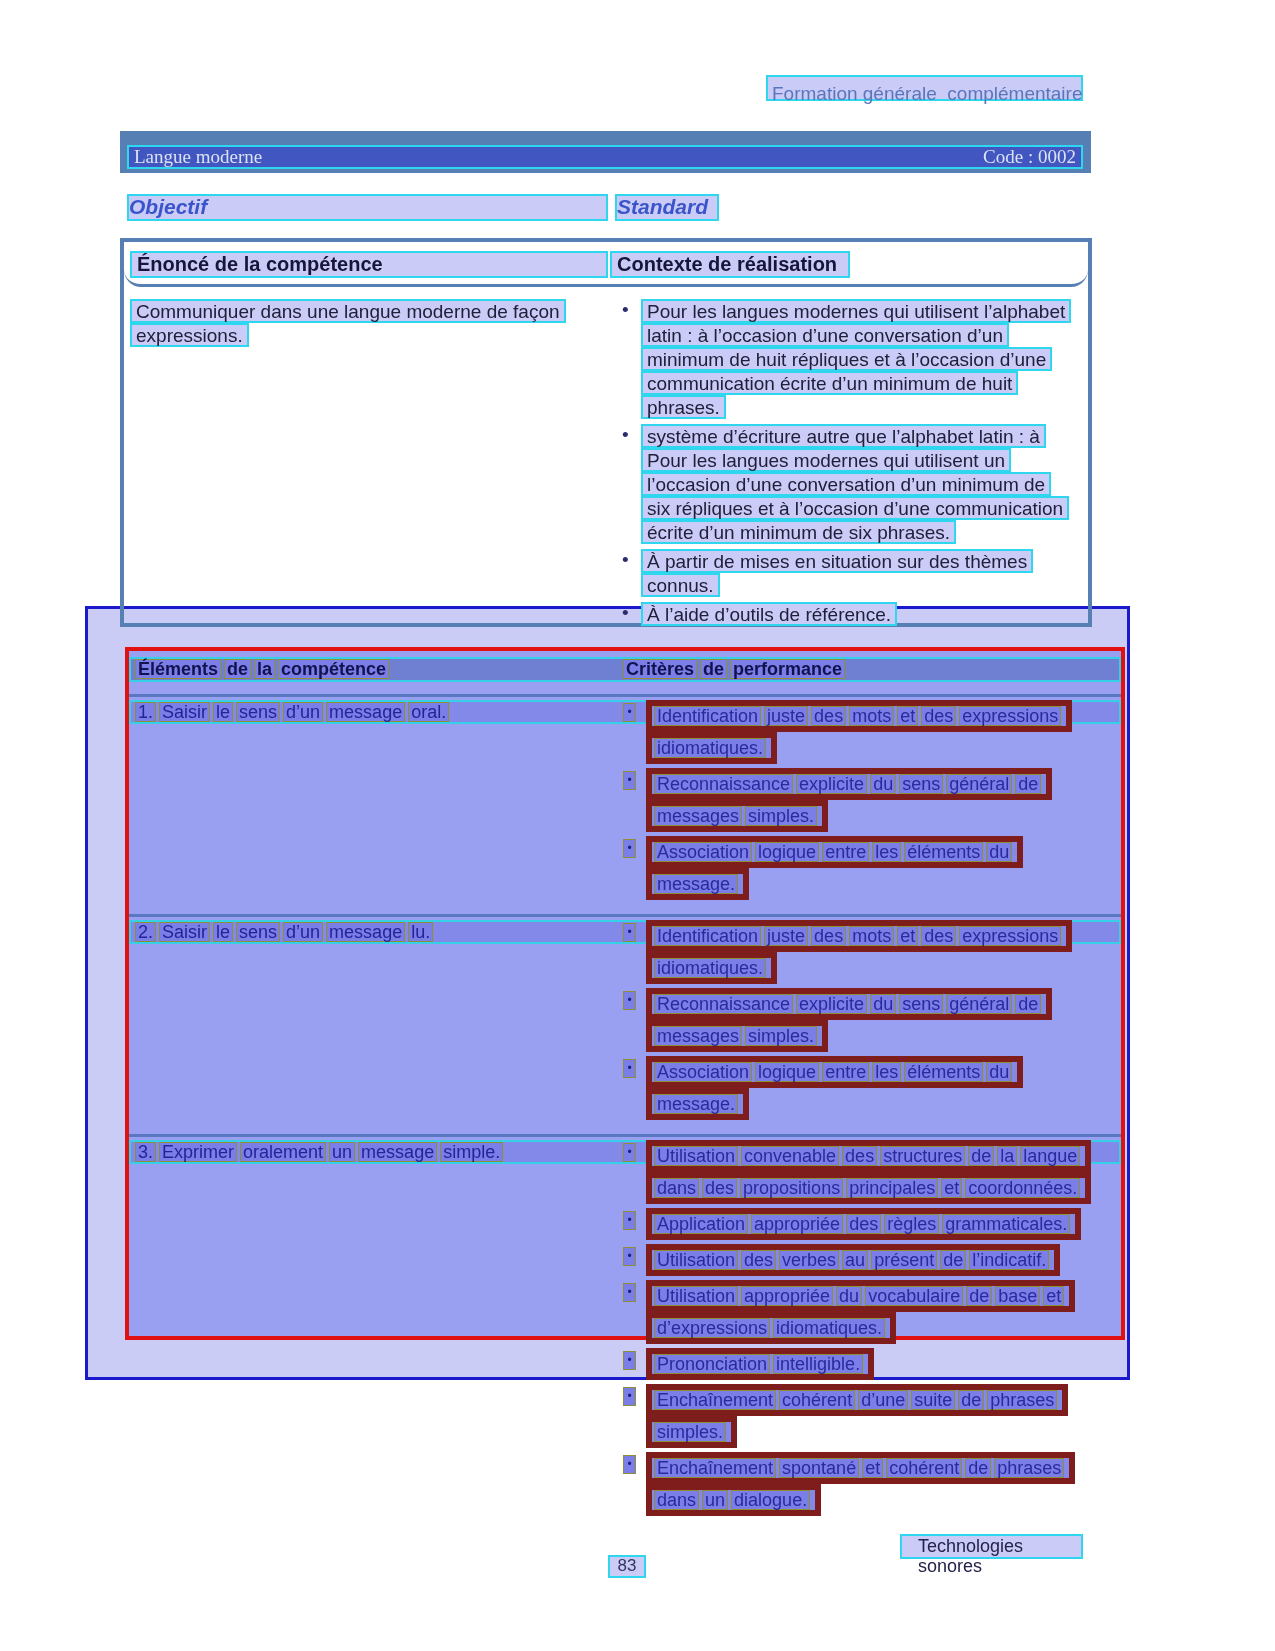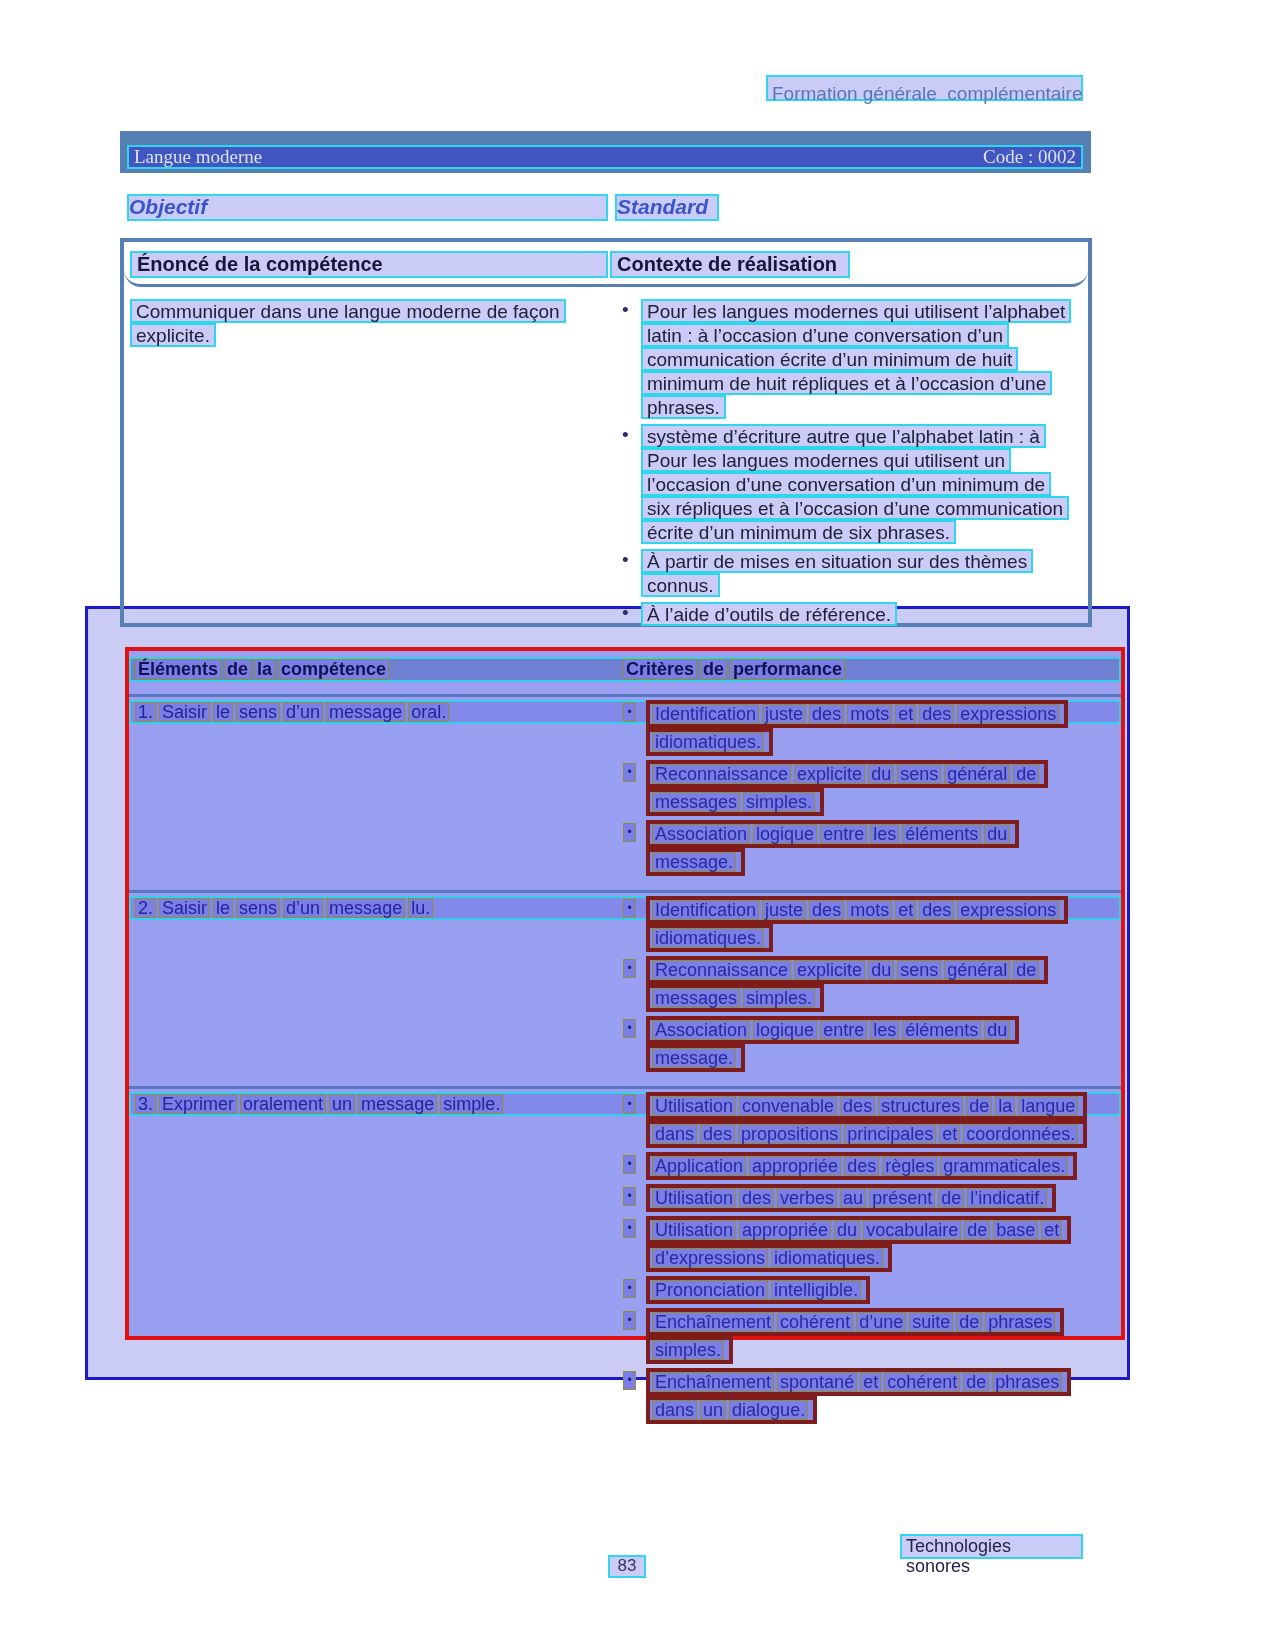--- a/index.html
+++ b/index.html
@@ -71,24 +71,24 @@
   .hdr .w { font-weight:bold; color:#121250; }
   .elem .w { color:#24249a; }
   .t2-div { position:relative; height:3px; background:#5a78c2; }
   .t2-row { position:relative; padding:3px 0 10px; }
   .t2-row .row-band { top:3px; height:24px; }
   .li2 { display:flex; margin-bottom:4px; }
   .bbox {
     flex:0 0 13px; width:13px; height:19px; background:#7b7ee6; border:1px solid #8d8e35;
     margin:3px 10px 0 0; color:#1f1f80; font-size:12px; line-height:16px; text-align:center;
   }
-  .ln2 { width:max-content; background:#8289e9; border:4px solid #7f1d1d; padding:0 2px; white-space:nowrap; }
-
-  
-  .tech { position:absolute; left:900px; top:1534px; width:183px; height:25px; font-size:18px; line-height:20px; color:#23234a; padding:0 4px; }
+  .ln2 { width:max-content; background:#8289e9; border:6px solid #7f1d1d; padding:0 2px; white-space:nowrap; }
+
+  
+  .tech { position:absolute; left:900px; top:1534px; width:183px; height:25px; font-size:18px; line-height:20px; color:#23234a; padding:0 16px; }
   .pnum { position:absolute; left:608px; top:1555px; width:38px; height:23px; font-size:17px; line-height:18px; color:#34345c; text-align:center; }
 </style>
 </head>
 <body>
 
 <div class="page">
 
   <div class="note ann">Formation générale  complémentaire</div>
 
   <div class="title-bar">
@@ -106,30 +106,30 @@
       <div class="t1-hl">
         <span class="ann hbox hbox-l">Énoncé de la compétence</span>
       </div>
       <div class="t1-hr">
         <span class="ann hbox hbox-r">Contexte de réalisation</span>
       </div>
     </div>
     <div class="t1-body">
       <div class="t1-left">
         <div class="ln1">Communiquer dans une langue moderne de façon</div>
-        <div class="ln1">explicite.</div>
+        <div class="ln1">expressions.</div>
       </div>
       <div class="t1-right">
         <div class="li">
           <span class="b1">•</span>
           <div>
             <div class="ln1">Pour les langues modernes qui utilisent l’alphabet</div>
             <div class="ln1">latin : à l’occasion d’une conversation d’un</div>
+            <div class="ln1">minimum de huit répliques et à l’occasion d’une</div>
             <div class="ln1">communication écrite d’un minimum de huit</div>
-            <div class="ln1">minimum de huit répliques et à l’occasion d’une</div>
             <div class="ln1">phrases.</div>
           </div>
         </div>
         <div class="li">
           <span class="b1">•</span>
           <div>
             <div class="ln1">système d’écriture autre que l’alphabet latin : à</div>
             <div class="ln1">Pour les langues modernes qui utilisent un</div>
             <div class="ln1">l’occasion d’une conversation d’un minimum de</div>
             <div class="ln1">six répliques et à l’occasion d’une communication</div>

